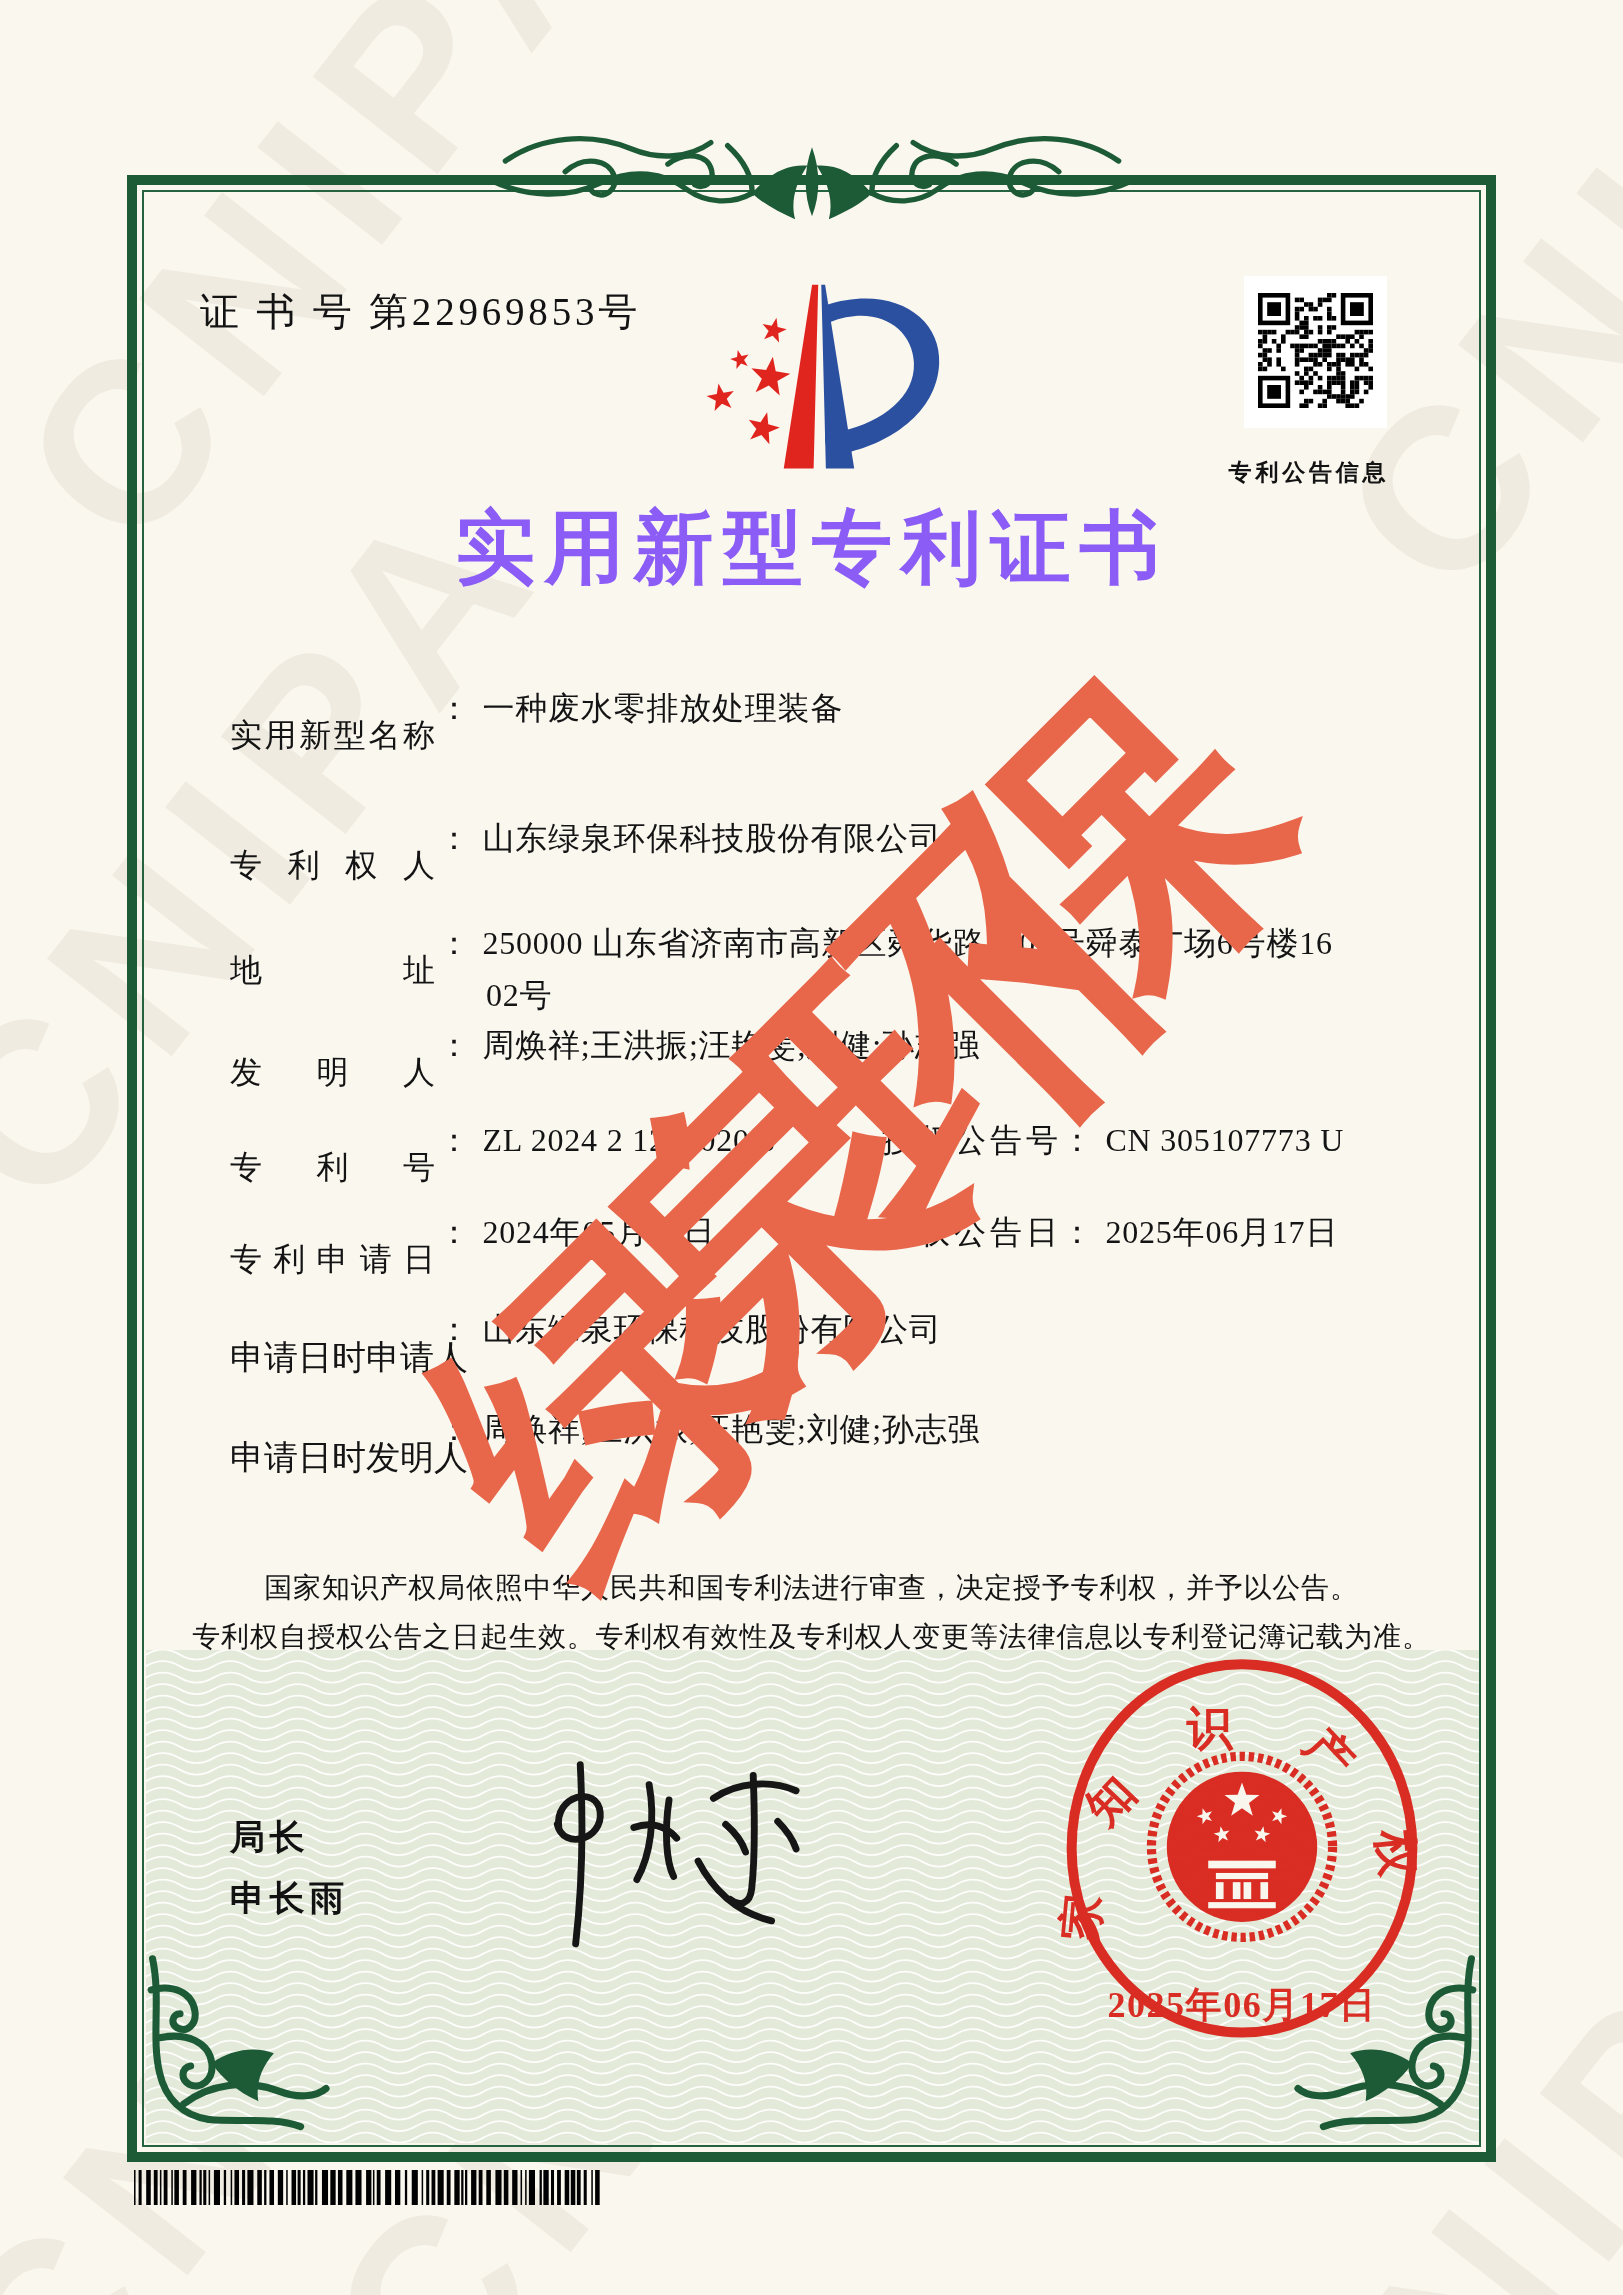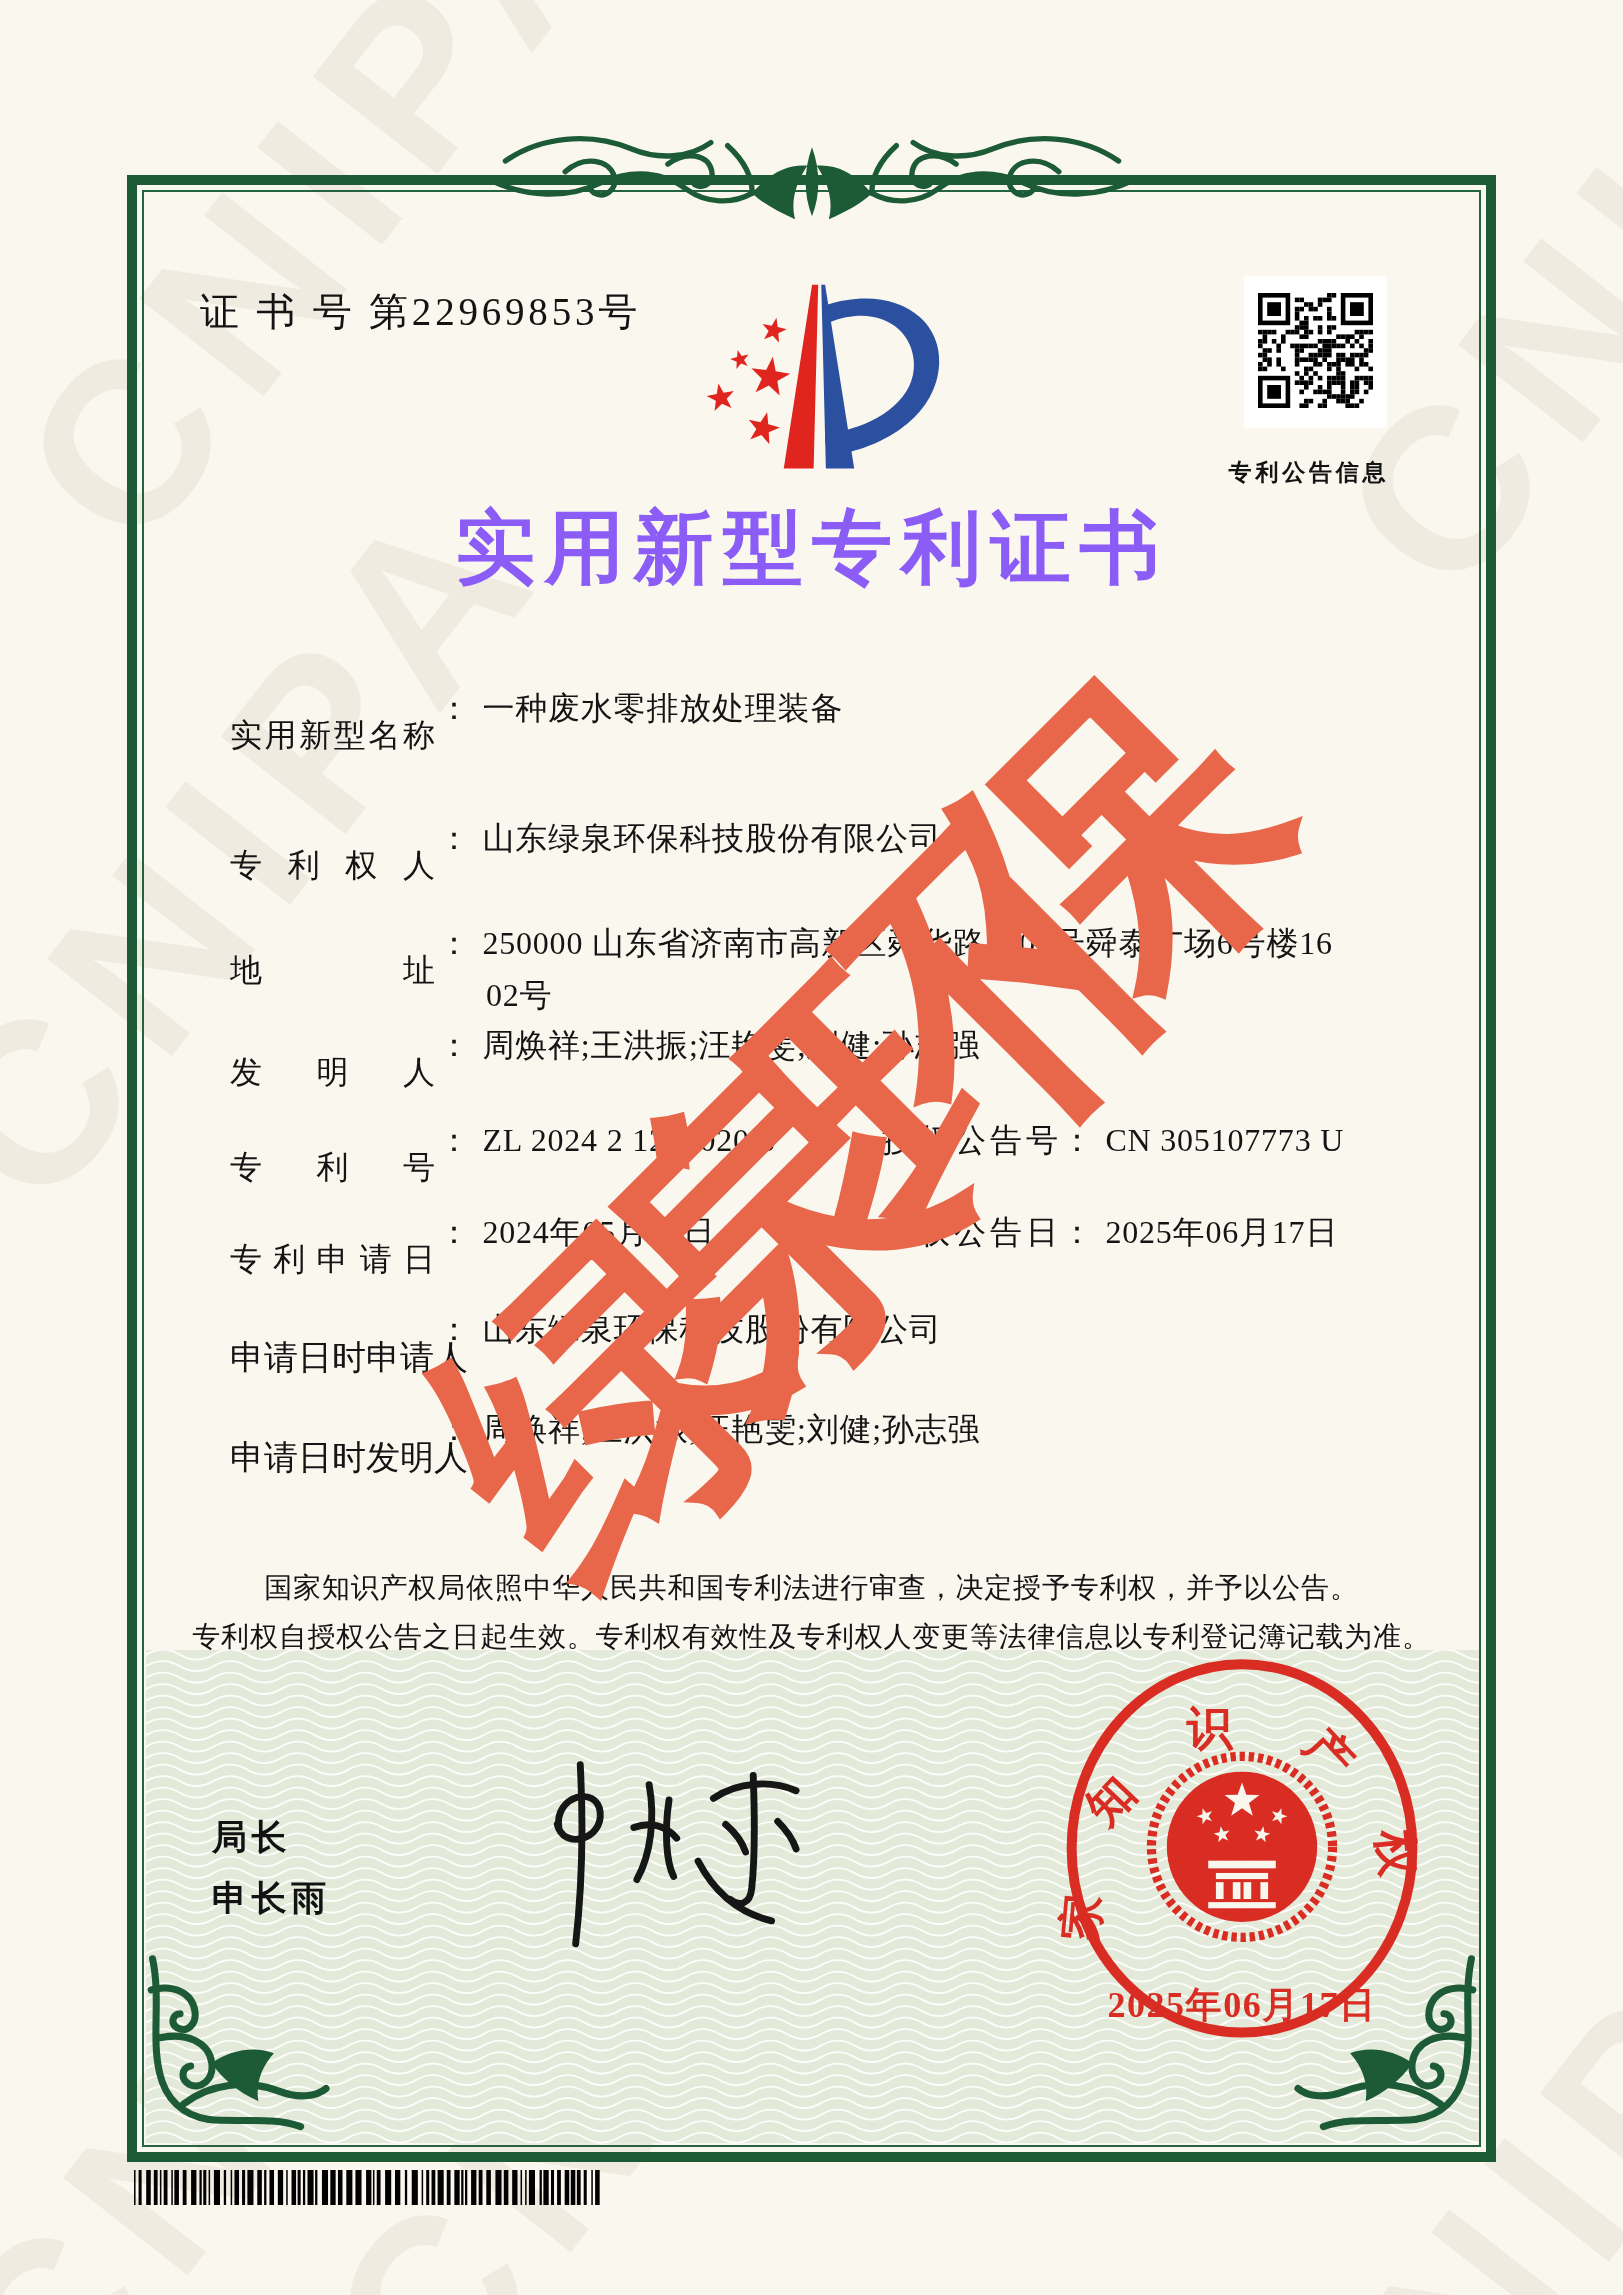--- a/index.html
+++ b/index.html
@@ -44,21 +44,21 @@
   .val{letter-spacing:0.8px;}
   .val2{position:absolute;left:256px;top:52px;letter-spacing:0.8px;}
   .rcol{position:absolute;left:652px;top:0;}
   .rlab{display:inline-block;width:176px;text-align:justify;text-align-last:justify;vertical-align:top;}
 
   
   .legal{position:absolute;left:127px;width:1369px;text-align:center;font-size:28px;
     color:#141414;z-index:20;letter-spacing:0.8px;}
 
   
-  .director{position:absolute;left:212px;font-size:35px;font-weight:bold;
+  .director{position:absolute;left:230px;font-size:35px;font-weight:bold;
     font-family:"Liberation Sans","DejaVu Sans",sans-serif;color:#121212;z-index:20;letter-spacing:4.6px;}
   #signature{position:absolute;left:468px;top:1754px;z-index:21;}
   #signature path{fill:none;stroke:#161616;stroke-width:9;stroke-linecap:round;stroke-linejoin:round;}
 
   
   #seal{position:absolute;left:1057px;top:1655px;z-index:30;opacity:0.96;}
   .sealtxt{fill:#d9251c;font-weight:bold;font-size:60px;letter-spacing:84px;
     font-family:"Liberation Serif","DejaVu Serif",serif;}
   .sealdate{fill:#d9251c;font-weight:bold;font-size:47px;letter-spacing:2px;
     font-family:"Liberation Serif","DejaVu Serif",serif;}

